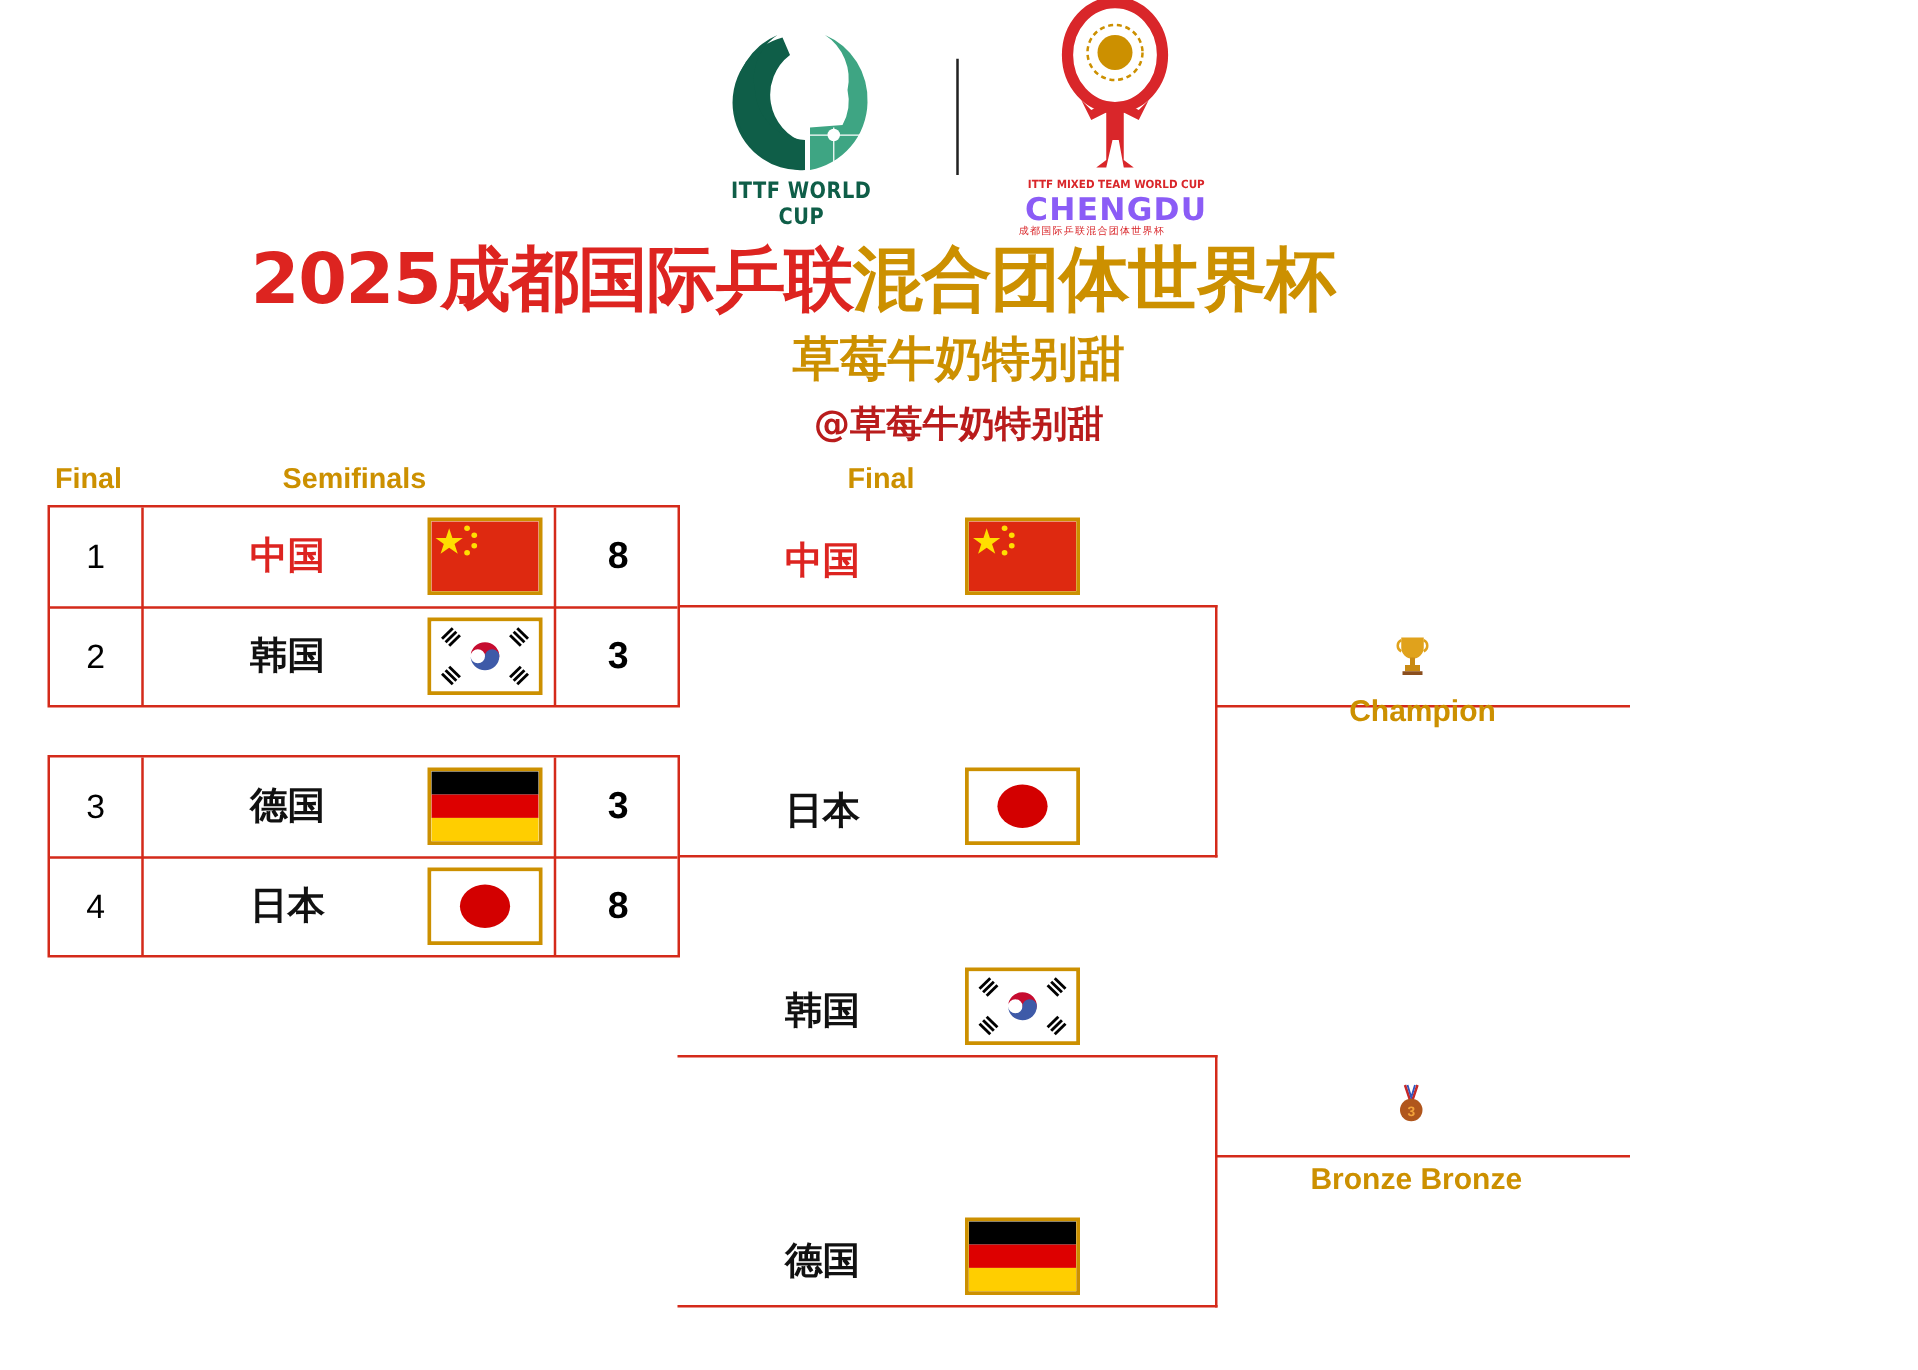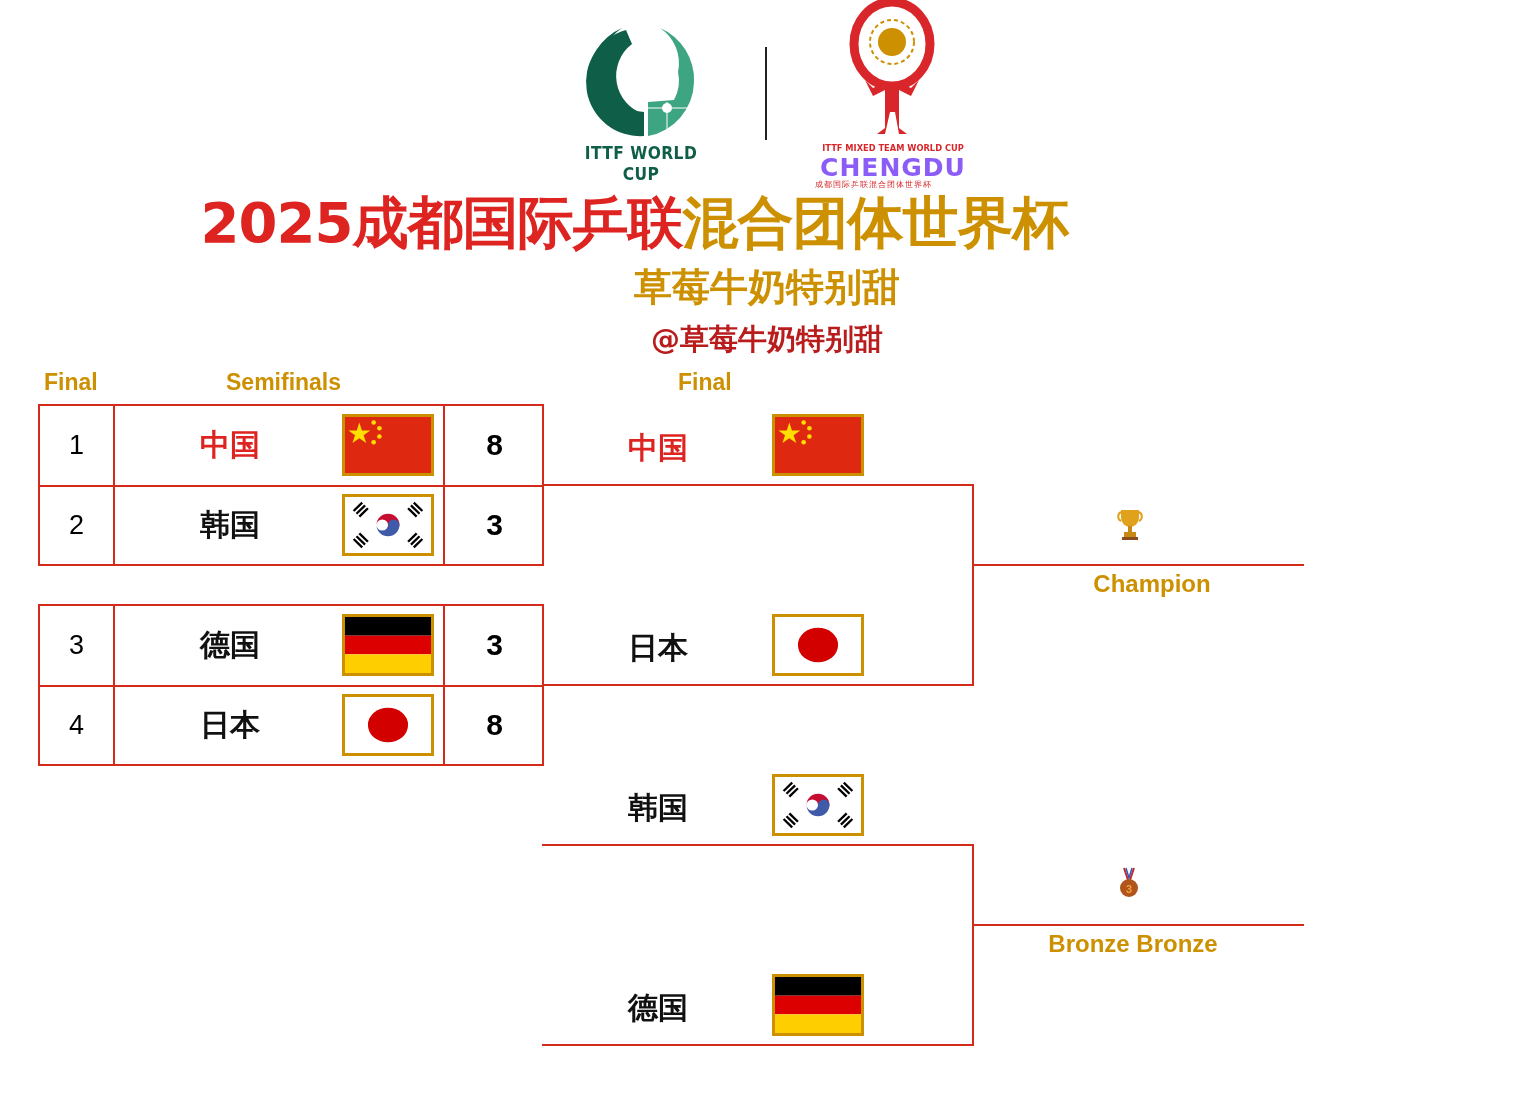--- a/index.html
+++ b/index.html
@@ -191,21 +191,21 @@
 
 <div class="abs result-icon" style="left:1112px; top:506px;">
   <svg viewBox="0 0 36 40" width="36" height="40">
       <path d="M9 4 H27 V12 A9 9 0 0 1 9 12 Z" fill="#e0a21c"></path>
       <path d="M9 6 A5 5 0 0 0 9 15 M27 6 A5 5 0 0 1 27 15" fill="none" stroke="#e0a21c" stroke-width="2"></path>
       <rect x="16" y="20" width="4" height="6" fill="#c98a14"></rect>
       <rect x="12" y="26" width="12" height="5" fill="#c98a14"></rect>
       <rect x="10" y="31" width="16" height="3" fill="#8a4e1e"></rect>
     </svg>
 </div>
-<div class="abs result-label" style="left:973px; top:570px;margin-left:14px;">Champion</div>
+<div class="abs result-label" style="left:973px; top:556px;">Champion</div>
 
 <div class="abs final-name" style="left:598px; top:788px;">韩国</div>
 <div class="abs flag" style="left:772px; top:774px;">
   <svg viewBox="0 0 30 20" preserveAspectRatio="none">
       <rect width="30" height="20" fill="#fff"></rect>
       <path d="M11 10 A4 4 0 0 1 19 10 A2 2 0 0 1 15 10 A2 2 0 0 0 11 10Z" fill="#c60c30"></path>
       <path d="M11 10 A4 4 0 0 0 19 10 A2 2 0 0 0 15 10 A2 2 0 0 1 11 10Z" fill="#3e5aa8"></path>
       <g stroke="#000" stroke-width="0.8">
         <line x1="3" y1="5" x2="6" y2="2"></line>
         <line x1="4" y1="6" x2="7" y2="3"></line>

